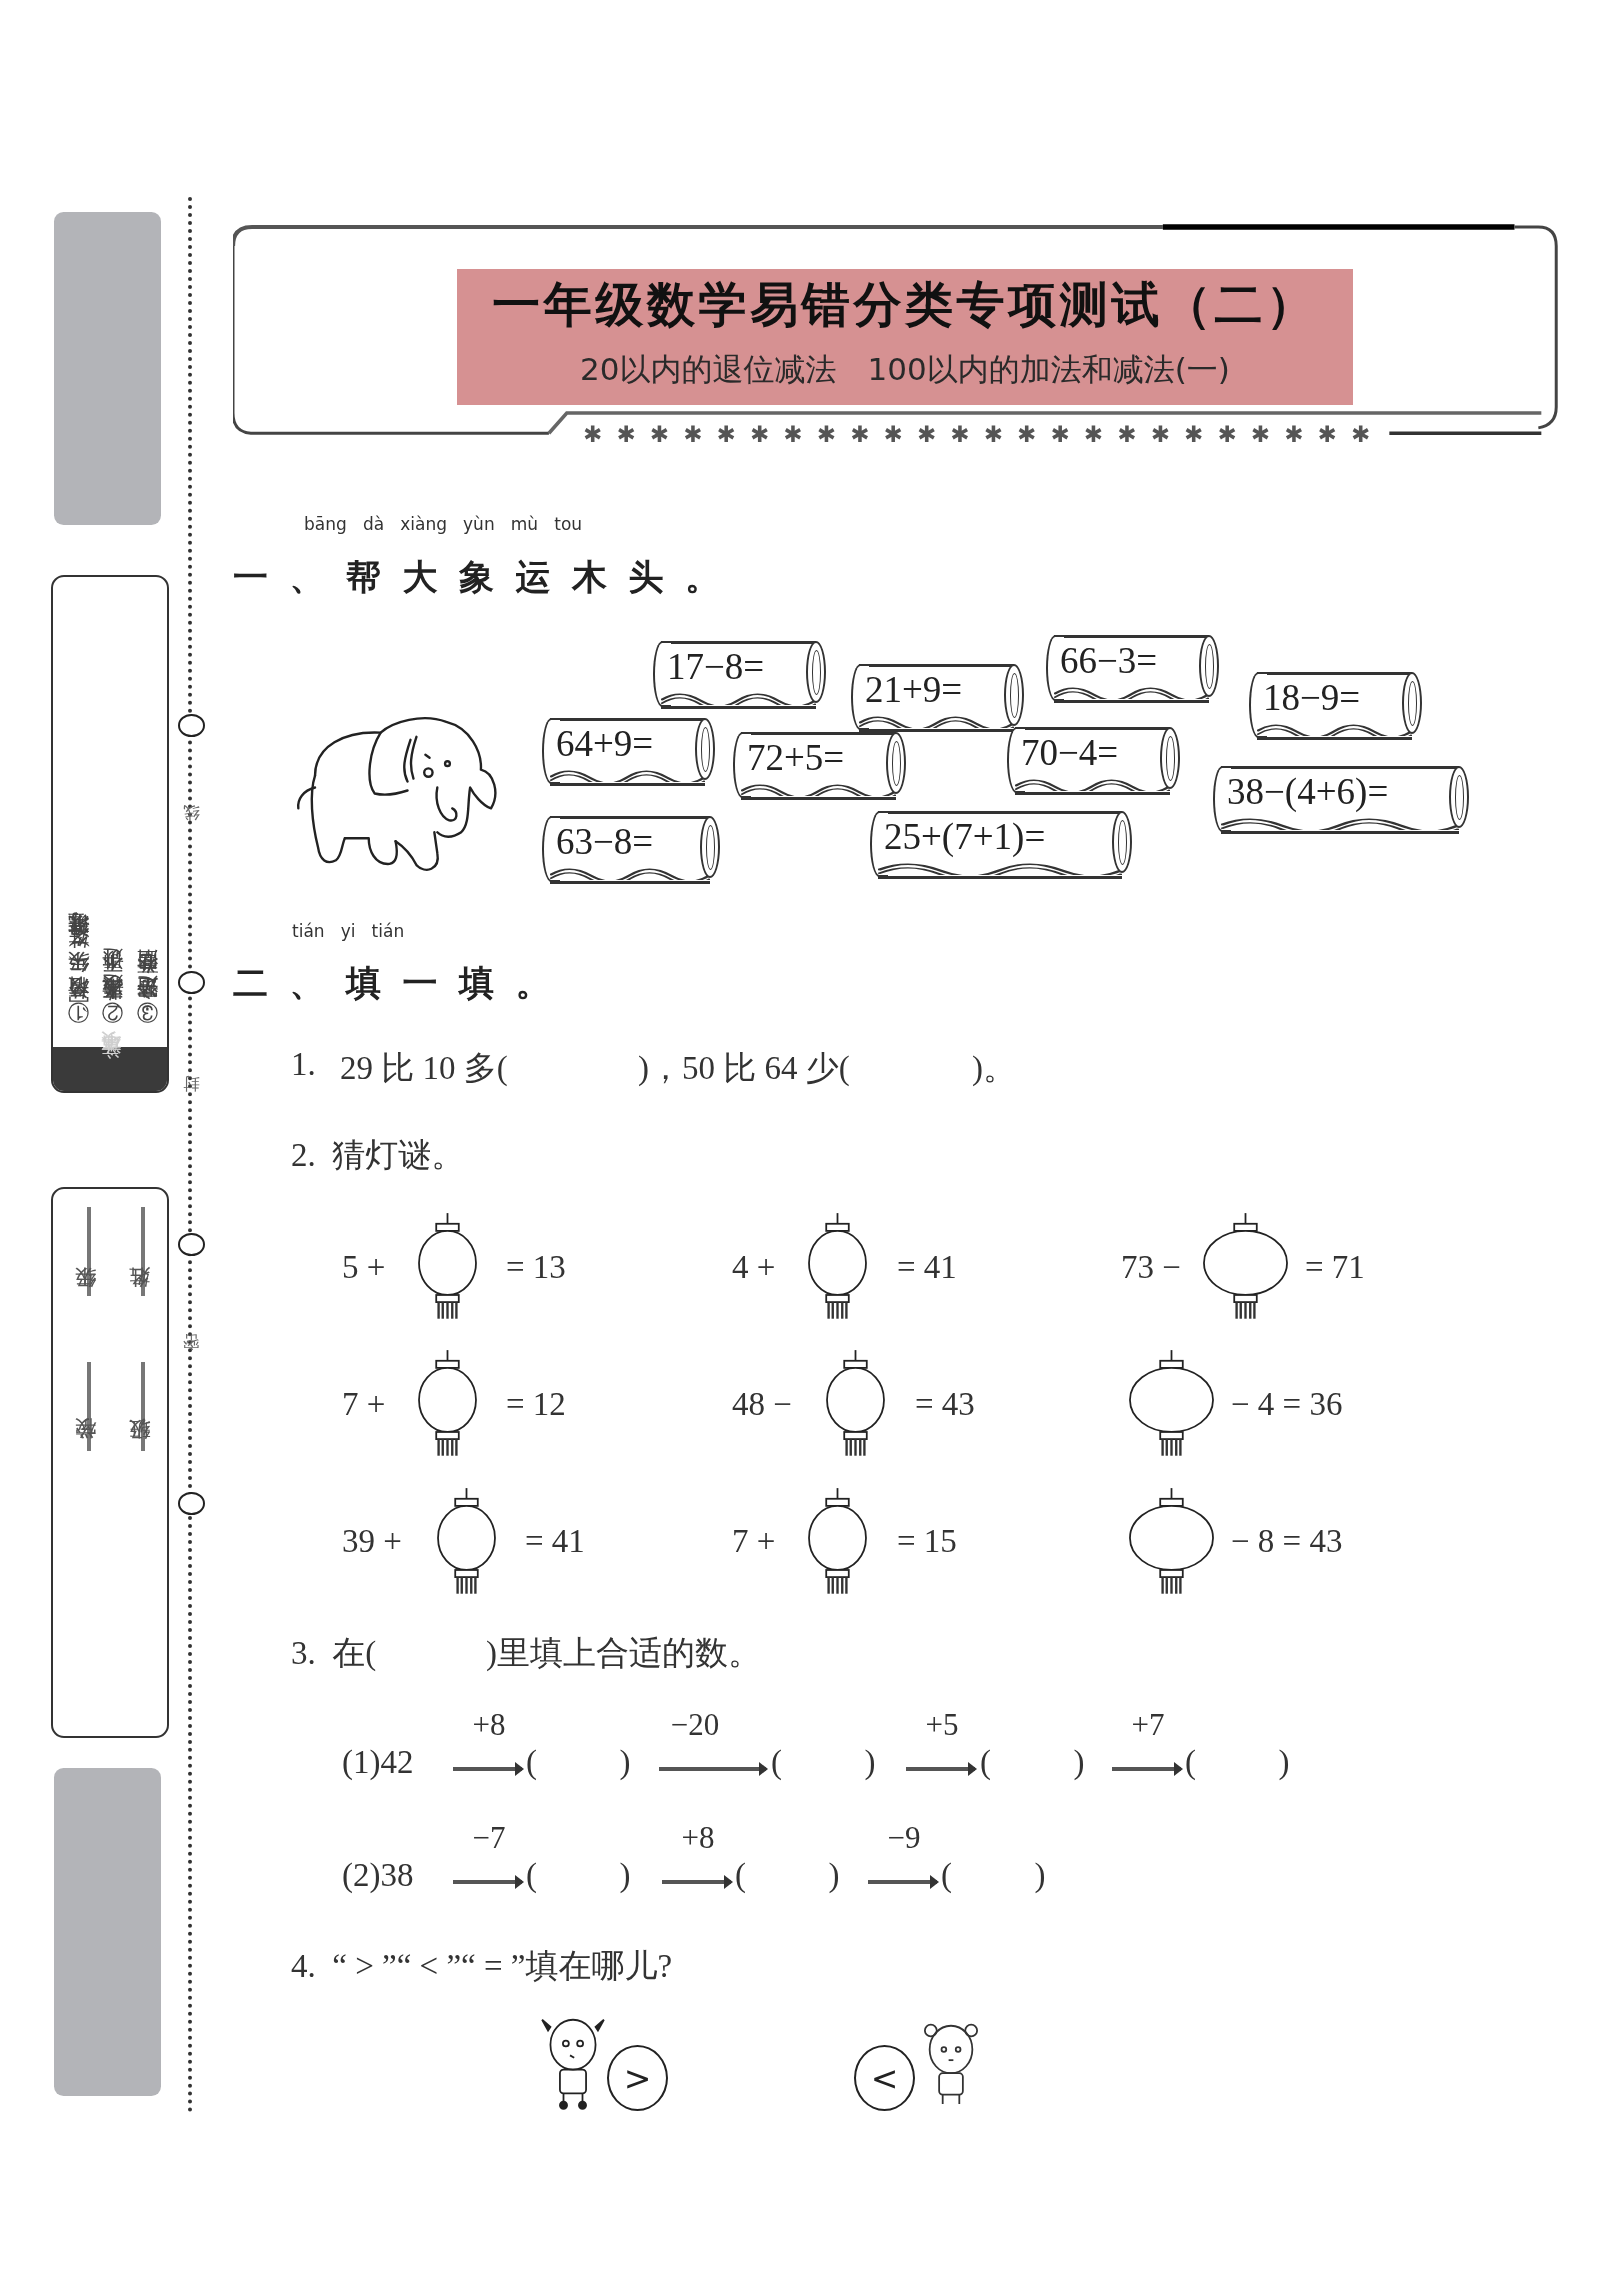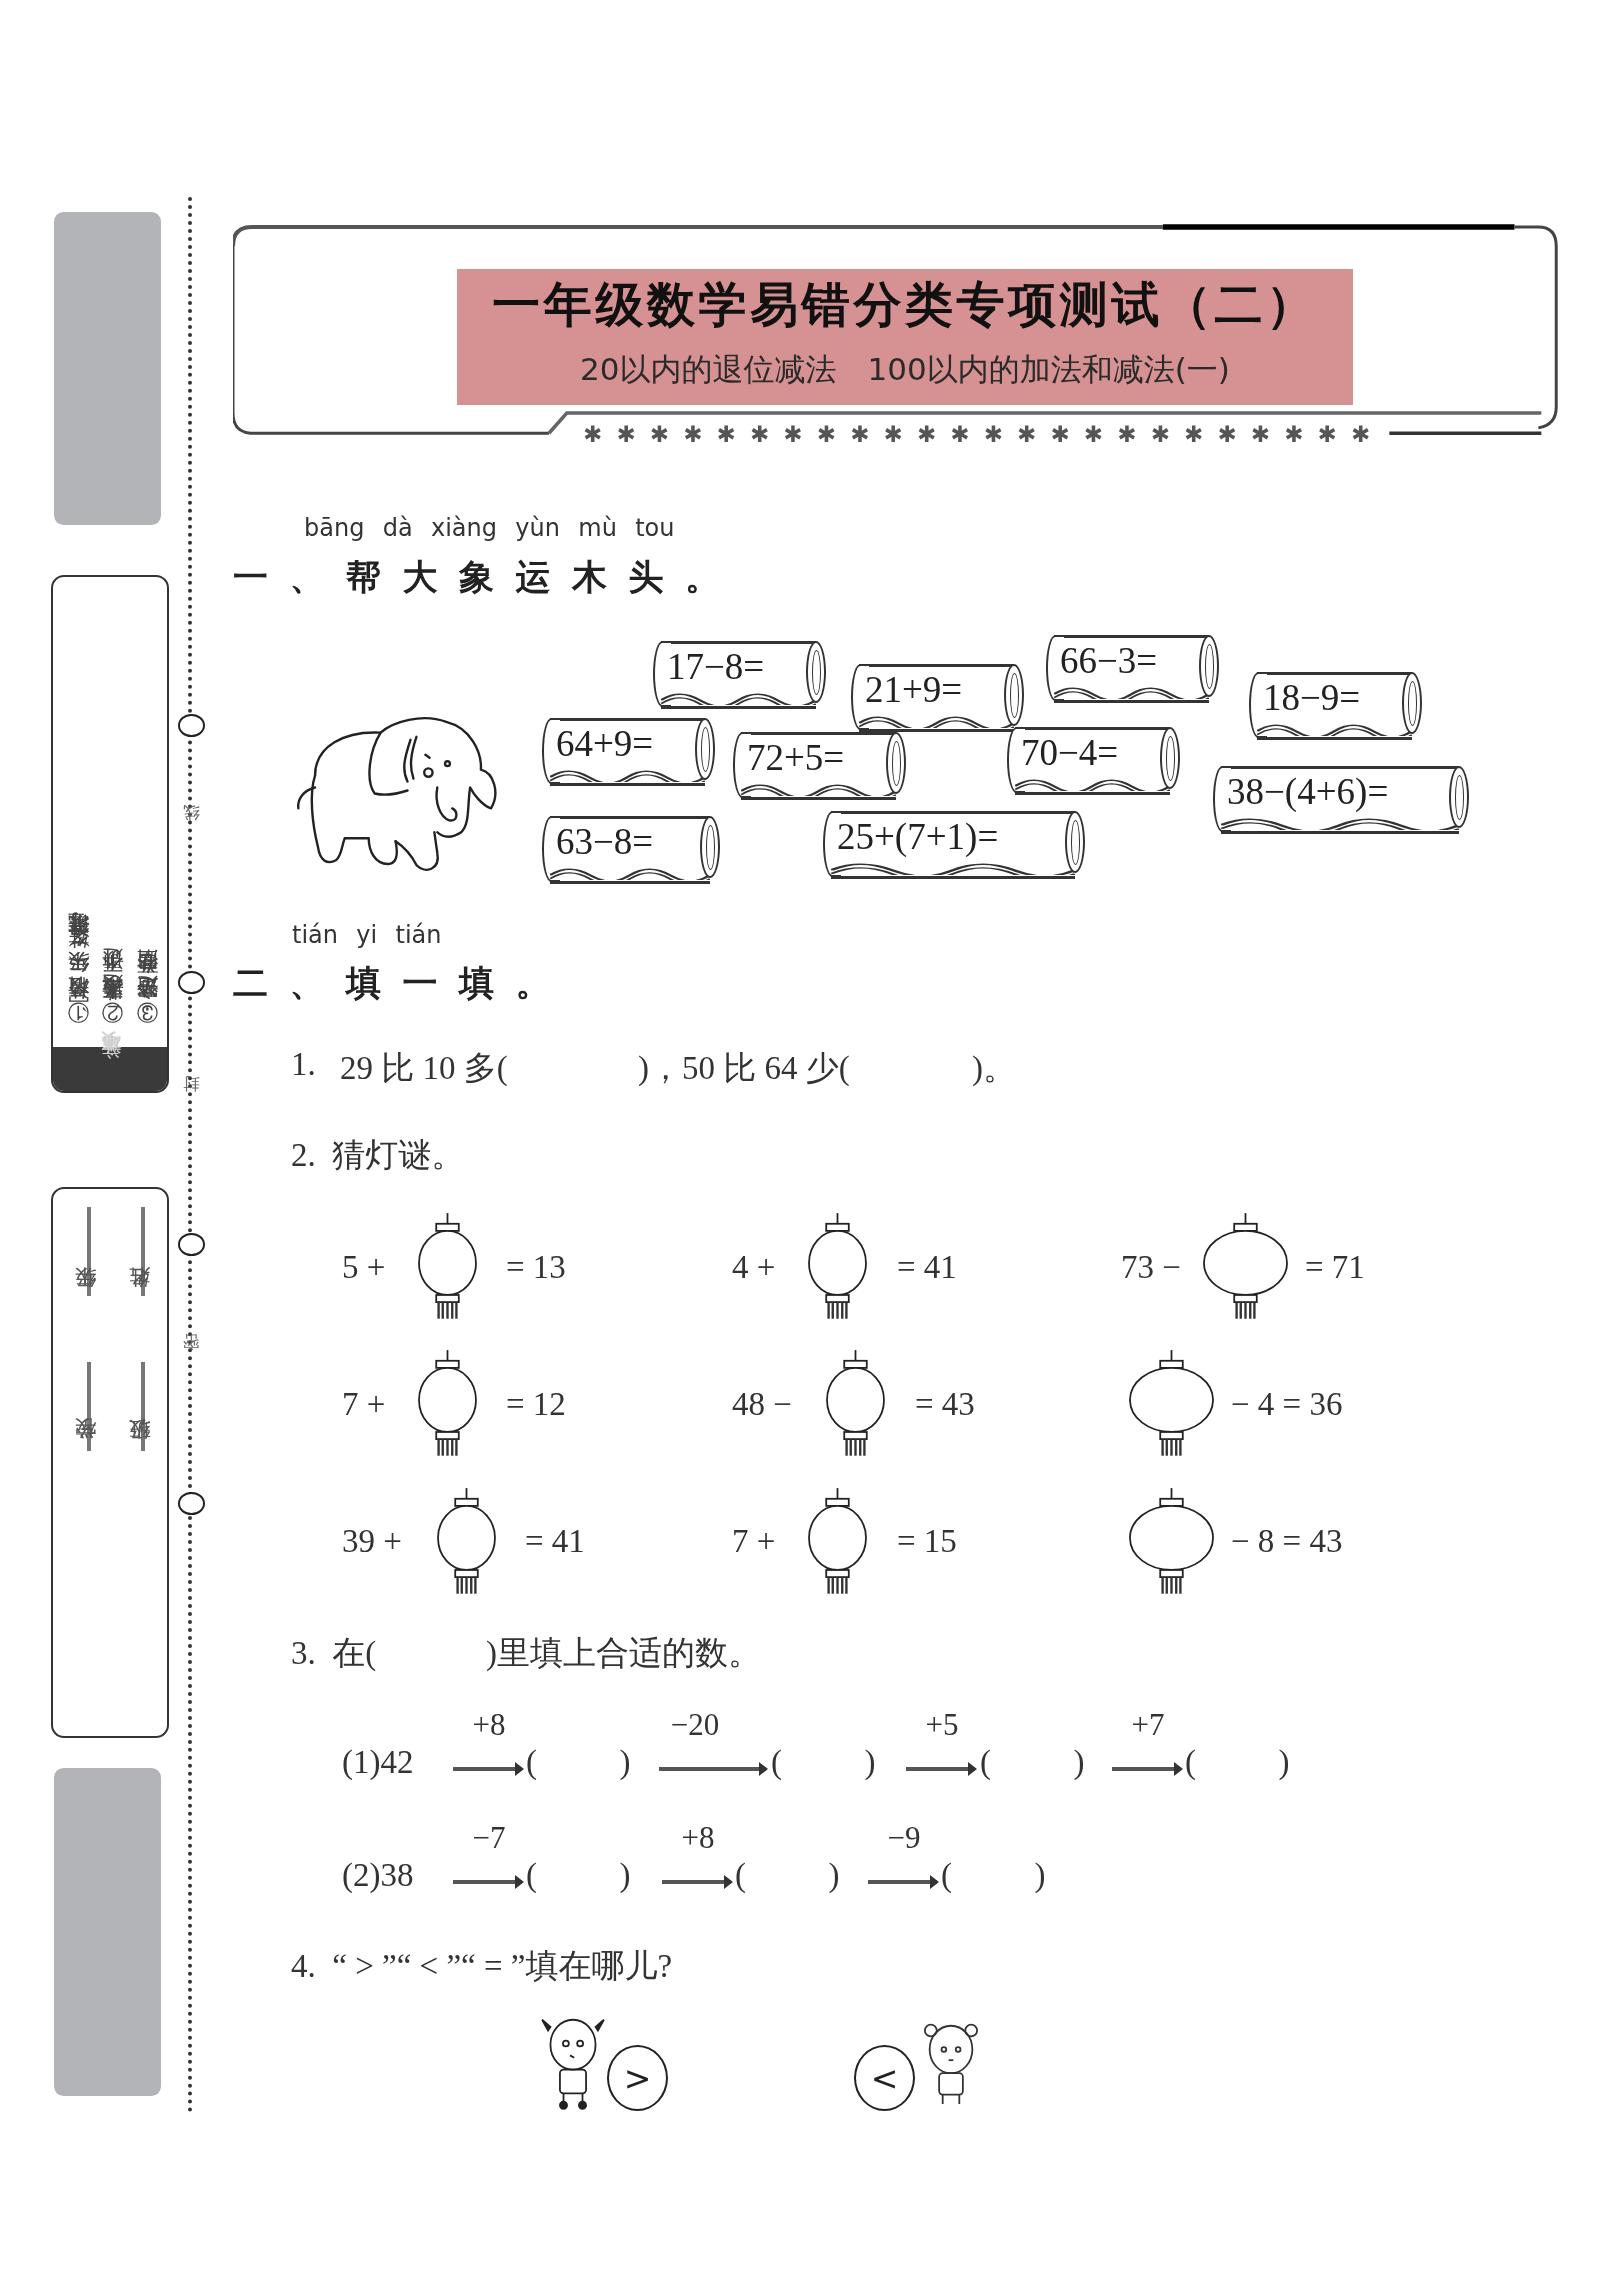--- a/index.html
+++ b/index.html
@@ -40,21 +40,21 @@
   .hdr-pink { position: absolute; left: 457px; top: 269px; width: 896px; height: 136px; background: #d69192; }
   .hdr-title { position: absolute; left: 457px; top: 273px; width: 896px; text-align: center;
                font-family: "DejaVu Sans", sans-serif; font-weight: bold; font-size: 48px; color: #111;
                letter-spacing: 3.6px; }
   .hdr-sub { position: absolute; left: 457px; top: 349px; width: 896px; text-align: center;
              font-family: "DejaVu Sans", sans-serif; font-size: 31px; color: #2a2a2a; word-spacing: 18px; }
   .stars { position: absolute; left: 583px; top: 422px; width: 787px; display: flex; justify-content: space-between;
            font-family: "DejaVu Sans", sans-serif; font-size: 22.7px; color: #555; line-height: 24px; }
 
   
-  .pinyin { position: absolute; font-family: "DejaVu Sans", sans-serif; font-size: 24px; color: #333;
+  .pinyin { position: absolute; font-family: "DejaVu Sans", sans-serif; font-size: 17px; color: #333;
             word-spacing: 10.7px; }
   .sec-heading { position: absolute; font-family: "DejaVu Sans", sans-serif; font-weight: bold;
                  font-size: 35px; color: #222; letter-spacing: 21.5px; }
   .q-line { position: absolute; font-size: 33px; color: #333; white-space: pre; }
 
   
   .log { position: absolute; height: 62px; border-top: 3px solid #333; border-bottom: 3px solid #333; }
   .log::before { content: ""; position: absolute; left: -8.3px; top: -3px; width: 16.7px; height: 62px;
                  border: 2.4px solid #333; border-right: none; border-radius: 50% 0 0 50% / 50% 0 0 50%; background: #fff; }
   .log-end { position: absolute; right: -9.5px; top: -3px; width: 20px; height: 62px; border: 2.4px solid #333;
@@ -247,21 +247,21 @@
       <span class="log-end"></span>
     </div>
     <div class="log" style="left: 550px; top: 816px; width: 160px;">
       <span class="log-text">63−8=</span>
       <svg class="log-wave" viewBox="0 0 100 30" preserveAspectRatio="none">
         <path d="M0,22 Q12,2 25,22 T50,22 T75,22 T100,22" stroke="#333" stroke-width="2.5" fill="none"></path>
         <path d="M0,28 Q12,8 25,28 T50,28 T75,28 T100,28" stroke="#333" stroke-width="2" fill="none"></path>
       </svg>
       <span class="log-end"></span>
     </div>
-    <div class="log" style="left: 831px; top: 811px; width: 244px;">
+    <div class="log" style="left: 878px; top: 811px; width: 244px;">
       <span class="log-text">25+(7+1)=</span>
       <svg class="log-wave" viewBox="0 0 100 30" preserveAspectRatio="none">
         <path d="M0,22 Q12,2 25,22 T50,22 T75,22 T100,22" stroke="#333" stroke-width="2.5" fill="none"></path>
         <path d="M0,28 Q12,8 25,28 T50,28 T75,28 T100,28" stroke="#333" stroke-width="2" fill="none"></path>
       </svg>
       <span class="log-end"></span>
     </div>
   </div>
 
 <div class="pinyin" style="left:292px;top:921px;">tián yi tián</div>

